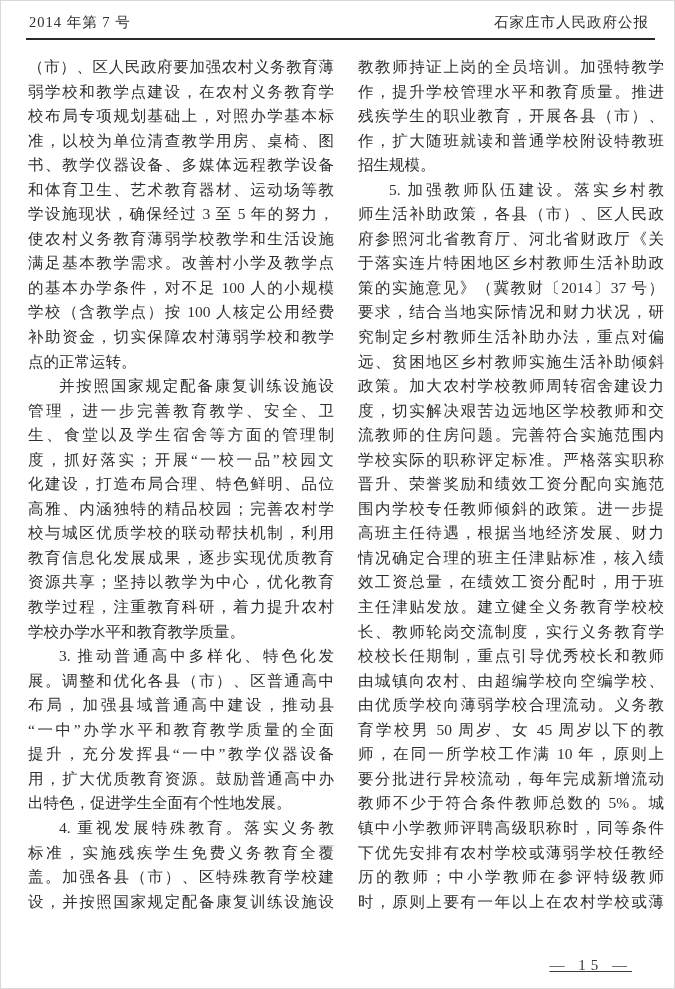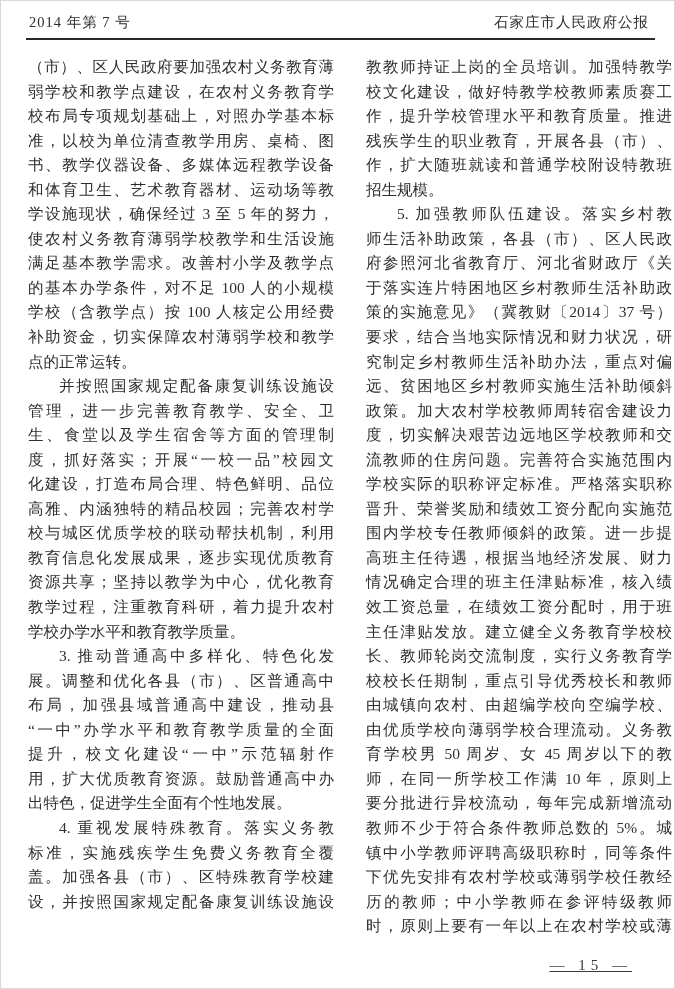--- a/index.html
+++ b/index.html
@@ -38,21 +38,21 @@
     width: 629px;
     height: 2px;
     background: #2a2a2a;
   }
   .columns {
     position: absolute;
     top: 54px;
     left: 27px;
     width: 628px;
     display: flex;
-    gap: 32px;
+    gap: 24px;
   }
   .text-column {
     width: 306px;
     flex: 0 0 306px;
   }
   .line {
     height: 24.55px;
     line-height: 24.55px;
     font-size: 15.5px;
     text-align: justify;
@@ -109,31 +109,30 @@
         <div class="line">高雅、内涵独特的精品校园；完善农村学</div>
         <div class="line">校与城区优质学校的联动帮扶机制，利用</div>
         <div class="line">教育信息化发展成果，逐步实现优质教育</div>
         <div class="line">资源共享；坚持以教学为中心，优化教育</div>
         <div class="line">教学过程，注重教育科研，着力提升农村</div>
         <div class="line end">学校办学水平和教育教学质量。</div>
         <div class="line indent">3. 推动普通高中多样化、特色化发</div>
         <div class="line">展。调整和优化各县（市）、区普通高中</div>
         <div class="line">布局，加强县域普通高中建设，推动县</div>
         <div class="line">“一中”办学水平和教育教学质量的全面</div>
-        <div class="line">提升，校文化建设“一中”示范辐射作</div>
+        <div class="line">提升，充分发挥县“一中”教学仪器设备</div>
         <div class="line">用，扩大优质教育资源。鼓励普通高中办</div>
         <div class="line end">出特色，促进学生全面有个性地发展。</div>
         <div class="line indent">4. 重视发展特殊教育。落实义务教</div>
         <div class="line">标准，实施残疾学生免费义务教育全覆</div>
         <div class="line">盖。加强各县（市）、区特殊教育学校建</div>
         <div class="line">设，并按照国家规定配备康复训练设施设</div>
       </div>
     <div class="text-column">
         <div class="line">教教师持证上岗的全员培训。加强特教学</div>
-        <div class="line">校文化建设，做好特教学校教师素质赛工</div>
         <div class="line">作，提升学校管理水平和教育质量。推进</div>
         <div class="line">残疾学生的职业教育，开展各县（市）、</div>
         <div class="line">作，扩大随班就读和普通学校附设特教班</div>
         <div class="line end">招生规模。</div>
         <div class="line indent">5. 加强教师队伍建设。落实乡村教</div>
         <div class="line">师生活补助政策，各县（市）、区人民政</div>
         <div class="line">府参照河北省教育厅、河北省财政厅《关</div>
         <div class="line">于落实连片特困地区乡村教师生活补助政</div>
         <div class="line">策的实施意见》（冀教财〔2014〕37 号）</div>
         <div class="line">要求，结合当地实际情况和财力状况，研</div>

